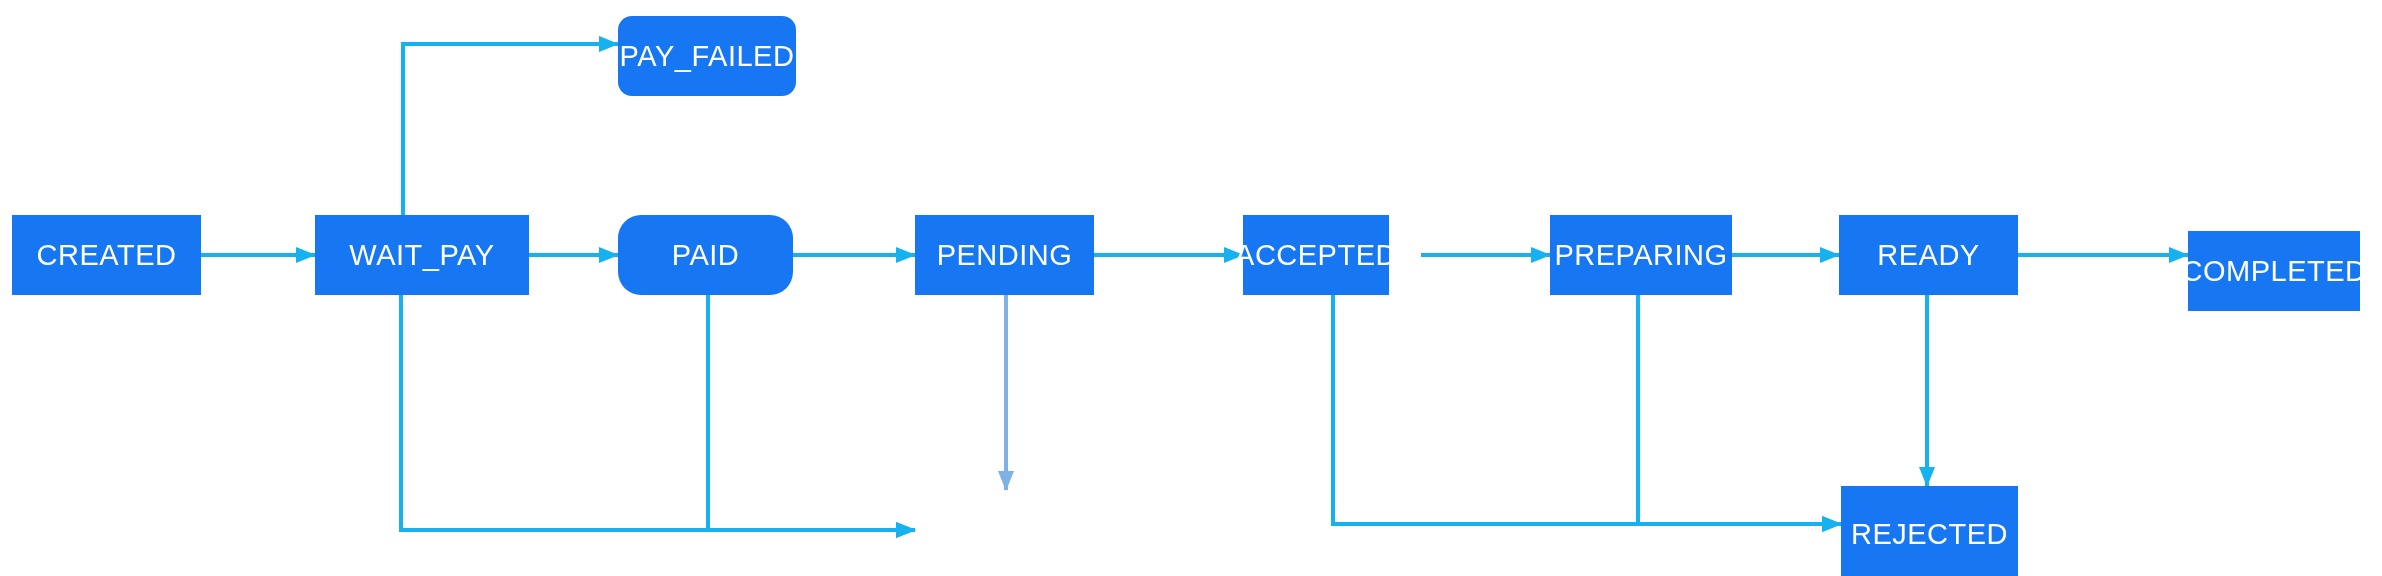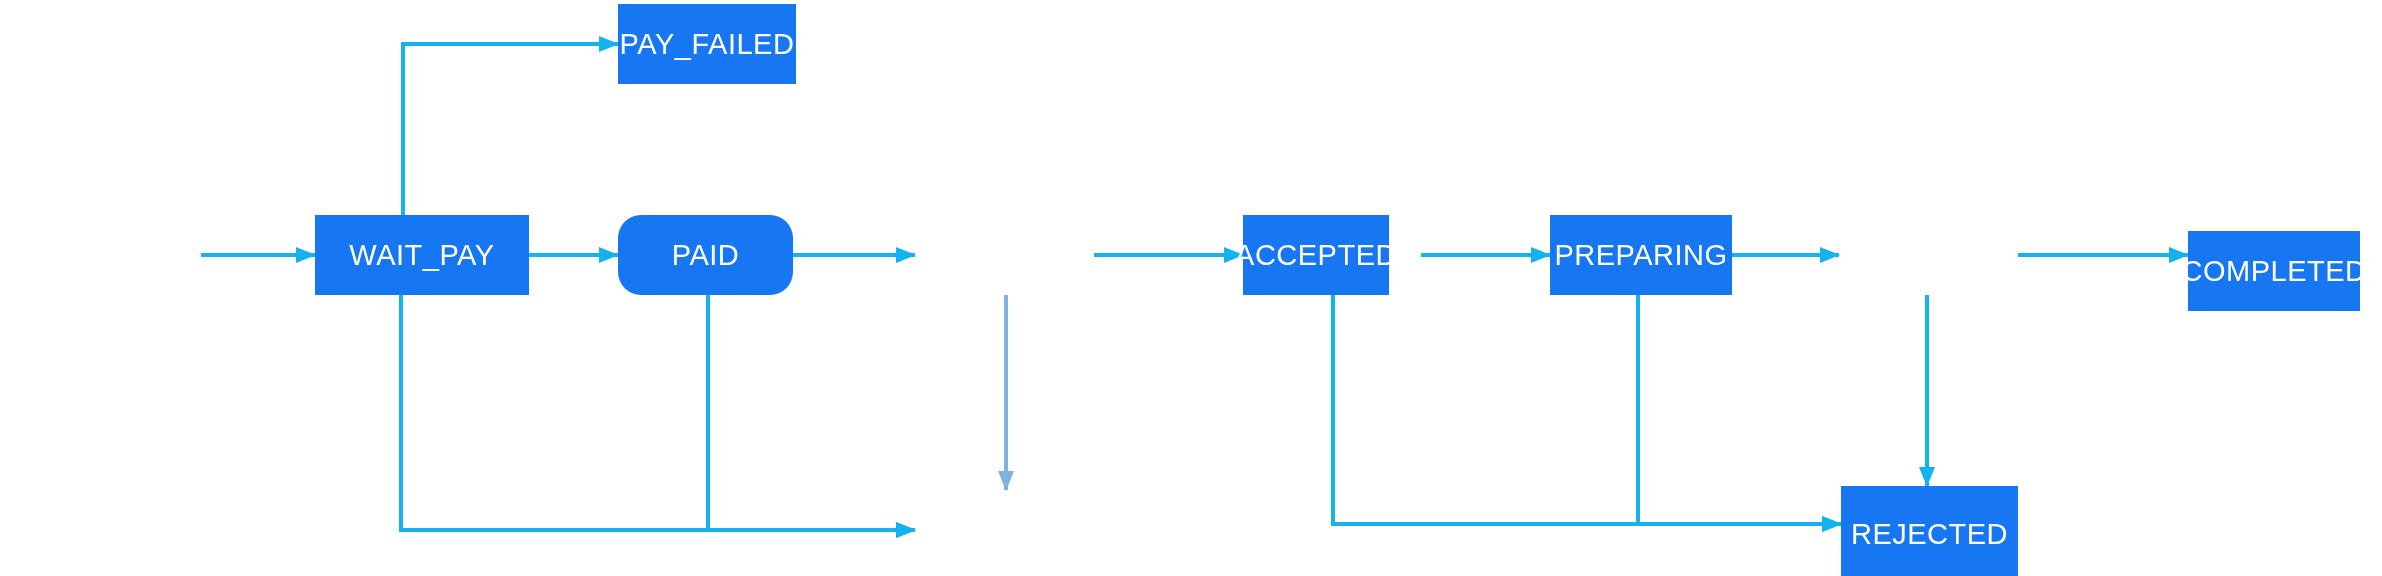--- a/index.html
+++ b/index.html
@@ -69,34 +69,43 @@
       <polyline points="1732,255 1839,255" class="edge" stroke="#15b2ef" marker-end="url(#arrow-primary)"></polyline>
       <polyline points="2018,255 2188,255" class="edge" stroke="#15b2ef" marker-end="url(#arrow-primary)"></polyline>
       <polyline points="401,295 401,530 915,530" class="edge" stroke="#15b2ef" marker-end="url(#arrow-primary)"></polyline>
       <polyline points="708,295 708,530 915,530" class="edge" stroke="#15b2ef" marker-end="url(#arrow-primary)"></polyline>
       <polyline points="1006,295 1006,490" class="edge" stroke="#7fb1e2" marker-end="url(#arrow-muted)"></polyline>
       <polyline points="1333,295 1333,524 1841,524" class="edge" stroke="#15b2ef" marker-end="url(#arrow-primary)"></polyline>
       <polyline points="1638,295 1638,524 1841,524" class="edge" stroke="#15b2ef" marker-end="url(#arrow-primary)"></polyline>
       <polyline points="1927,295 1927,486" class="edge" stroke="#15b2ef" marker-end="url(#arrow-primary)"></polyline>
     </svg>
   <div id="nodes-layer">
+      <div class="node" style="left: 12px; top: 215px; width: 189px; height: 80px;">
+        <span>CREATED</span>
+      </div>
       <div class="node" style="left: 315px; top: 215px; width: 214px; height: 80px;">
         <span>WAIT_PAY</span>
       </div>
-      <div class="node" style="left: 618px; top: 4px; width: 178px; height: 80px;">
+      <div class="node" style="left: 618px; top: 16px; width: 178px; height: 80px; border-radius: 14px;">
         <span>PAY_FAILED</span>
       </div>
       <div class="node" style="left: 618px; top: 215px; width: 175px; height: 80px; border-radius: 23px;">
         <span>PAID</span>
+      </div>
+      <div class="node" style="left: 915px; top: 215px; width: 179px; height: 80px;">
+        <span>PENDING</span>
       </div>
       <div class="node" style="left: 1243px; top: 215px; width: 146px; height: 80px;">
         <span>ACCEPTED</span>
       </div>
       <div class="node" style="left: 1550px; top: 215px; width: 182px; height: 80px;">
         <span>PREPARING</span>
+      </div>
+      <div class="node" style="left: 1839px; top: 215px; width: 179px; height: 80px;">
+        <span>READY</span>
       </div>
       <div class="node" style="left: 1841px; top: 486px; width: 177px; height: 96px;">
         <span>REJECTED</span>
       </div>
       <div class="node" style="left: 2188px; top: 215px; width: 172px; height: 80px; margin-top: 16px;">
         <span>COMPLETED</span>
       </div>
     </div>
 </div>
 

